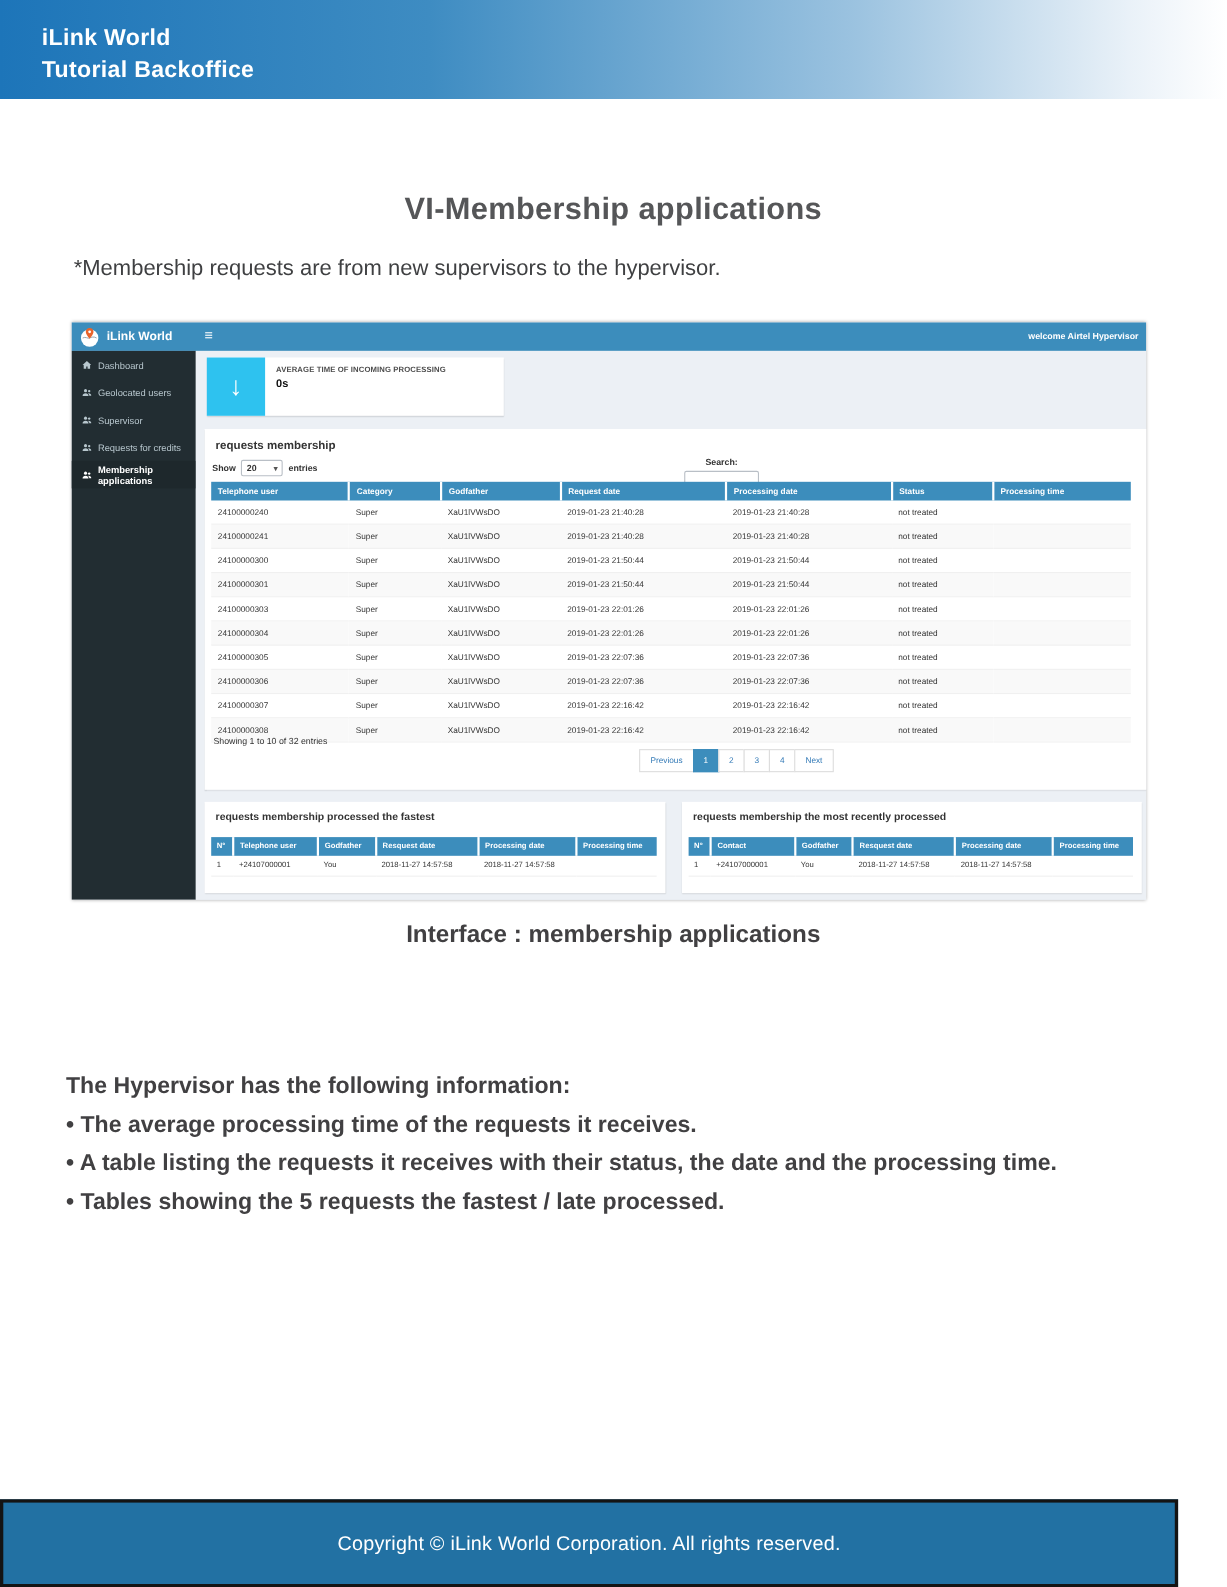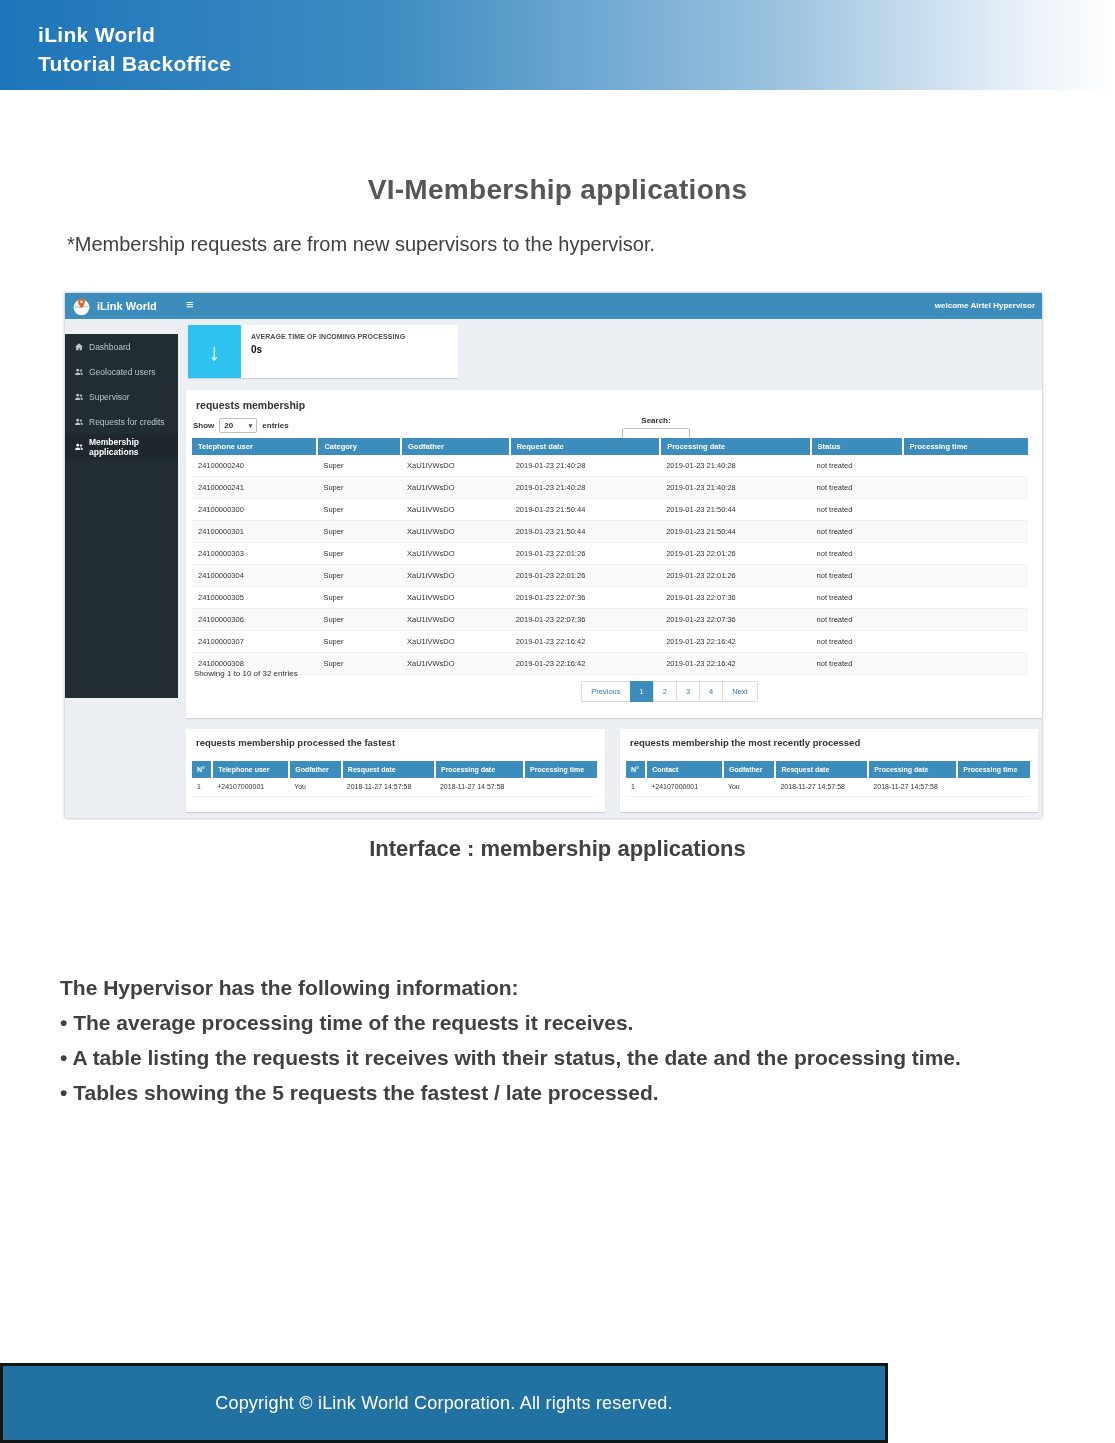--- a/index.html
+++ b/index.html
@@ -13,39 +13,39 @@
   .doc-header {
     position:absolute; left:0; top:0; width:1115px; height:90px;
     background:linear-gradient(to right,#1d75b9 0%,#3e8cc2 35%,#9cc3e0 70%,#e9f1f8 92%,#ffffff 100%);
   }
   .doc-header-text { position:absolute; left:38px; top:20px; color:#ffffff; font-size:21px; line-height:29px; font-weight:bold; letter-spacing:.3px; }
   .doc-title { position:absolute; top:174px; left:0; width:100%; text-align:center; font-size:28px; font-weight:bold; color:#555658; letter-spacing:.3px; }
   .doc-subtitle { position:absolute; left:67px; top:233px; font-size:20px; color:#3f4042; }
   .doc-caption { position:absolute; top:836px; left:0; width:100%; text-align:center; font-size:22px; font-weight:bold; color:#414042; }
   .doc-body { position:absolute; left:60px; top:970px; width:1010px; font-size:21px; font-weight:bold; color:#414042; line-height:35px; }
   .doc-footer {
-    position:absolute; left:0; bottom:0; width:888px; height:80px;
+    position:absolute; left:0; bottom:0; width:1071px; height:80px;
     background:#2271a3; border:3px solid #141414;
     display:flex; align-items:center; justify-content:center;
     color:#ffffff; font-size:18px; letter-spacing:.2px;
   }
 
   
   .app {
     position:absolute; left:65px; top:293px; width:977px; height:525px;
     background:#ecf0f5; box-shadow:0 0 3px rgba(0,0,0,.35); overflow:hidden;
   }
   .app-topbar { position:absolute; left:0; top:0; width:100%; height:26px; background:#3c8dbc; }
   .app-brand { position:absolute; left:0; top:0; width:113px; height:26px; display:flex; align-items:center; gap:6px; padding-left:7px; }
   .brand-logo { width:19px; height:19px; flex:0 0 auto; }
   .app-brand-name { color:#fff; font-size:11px; font-weight:bold; }
   .menu-toggle { position:absolute; left:121px; top:4px; color:#fff; font-size:13px; font-weight:bold; cursor:pointer; }
   .welcome { position:absolute; right:7px; top:8px; color:#fff; font-size:8px; font-weight:bold; }
 
-  .app-sidebar { position:absolute; left:0; top:26px; width:113px; height:364px; background:#222d32;margin-top:15px; }
+  .app-sidebar { position:absolute; left:0; top:26px; width:113px; height:499px; background:#222d32; }
   .side-item { display:flex; align-items:center; gap:5px; height:25px; padding-left:9px; color:#b8c7ce; font-size:8.5px; cursor:pointer; }
   .side-item.active { background:#1e282c; color:#ffffff; font-weight:bold; }
   .side-icon { width:10px; height:10px; fill:currentColor; flex:0 0 auto; }
 
   .app-main { position:absolute; left:113px; top:26px; width:864px; height:499px; background:#ecf0f5; }
 
   .stat-card { position:absolute; left:10px; top:6px; width:270px; height:53px; background:#ffffff; box-shadow:0 1px 1px rgba(0,0,0,.12); display:flex; }
   .stat-icon { width:53px; height:53px; background:#2ec2ef; color:#ffffff; display:flex; align-items:center; justify-content:center; font-size:24px; font-weight:bold; }
   .stat-text { padding:8px 10px; }
   .stat-label { font-size:7px; font-weight:bold; color:#4d4d4d; letter-spacing:.1px; }

